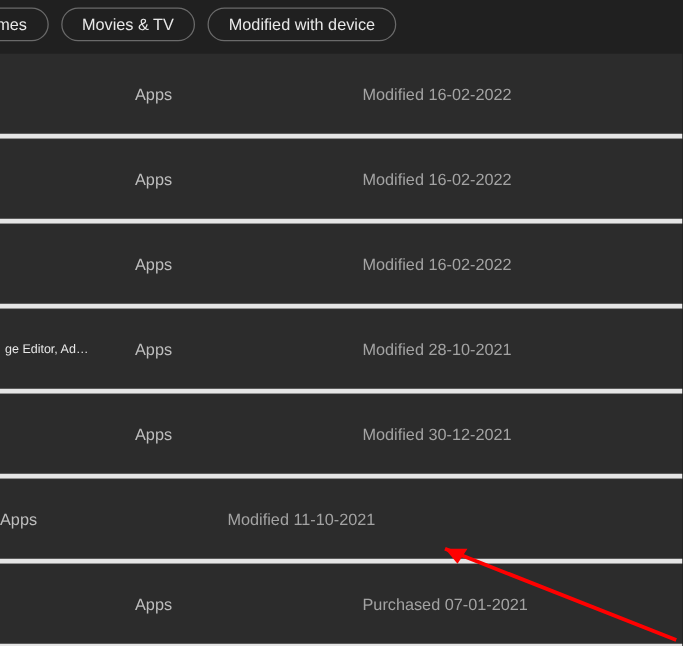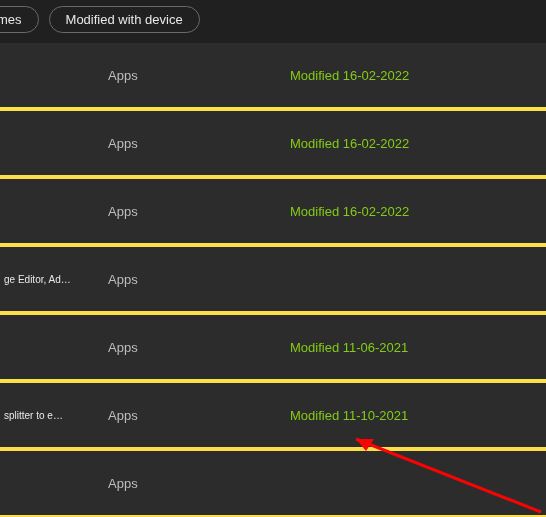--- a/index.html
+++ b/index.html
@@ -34,54 +34,55 @@
     }
     .rows {
       display: flex;
       flex-direction: column;
     }
     .row {
       display: flex;
       align-items: center;
       height: 68px;
       background: #2c2c2c;
-      border-bottom: 4px solid #fde047;
+      border-bottom: 4px solid #e5e5e5;
       position: relative;
     }
     .col-title {
       width: 108px;
       padding-left: 4px;
       font-size: 10px;
       color: #e8e8e8;
       overflow: hidden;
       white-space: nowrap;
       text-overflow: ellipsis;
     }
     .col-category {
       width: 182px;
       font-size: 13px;
       color: #bdbdbd;
     }
     .col-status {
       flex: 1;
       font-size: 13px;
-      color: #84cc16;
+      color: #a3a3a3;
     }
     .arrow-annotation {
       position: absolute;
       pointer-events: none;
       right: 0;
       bottom: 0;
     }
   </style>
 </head>
 <body>
 
 <div class="filters">
   <button class="pill">mes</button>
+  <button class="pill">Movies &amp; TV</button>
   <button class="pill">Modified with device</button>
 </div>
 
 <div class="rows">
 
   <div class="row">
     <div class="col-title"></div>
     <div class="col-category">Apps</div>
     <div class="col-status">Modified 16-02-2022</div>
   </div>
@@ -94,37 +95,38 @@
 
   <div class="row">
     <div class="col-title"></div>
     <div class="col-category">Apps</div>
     <div class="col-status">Modified 16-02-2022</div>
   </div>
 
   <div class="row">
     <div class="col-title">ge Editor, Ad…</div>
     <div class="col-category">Apps</div>
+    <div class="col-status">Modified 28-10-2021</div>
   </div>
 
   <div class="row">
     <div class="col-title"></div>
     <div class="col-category">Apps</div>
-    <div class="col-status">Modified 11-06-2021</div>
+    <div class="col-status">Modified 30-12-2021</div>
   </div>
 
   <div class="row">
-    <div class="col-title">splitter to e…</div>
     <div class="col-category">Apps</div>
     <div class="col-status">Modified 11-10-2021</div>
   </div>
 
   <div class="row">
     <div class="col-title"></div>
     <div class="col-category">Apps</div>
+    <div class="col-status">Purchased 07-01-2021</div>
   </div>
 
 </div>
 
 <svg class="arrow-annotation" width="220" height="90" viewBox="0 0 220 90">
   <line x1="215" y1="85" x2="30" y2="12" stroke="#ff0000" stroke-width="3"></line>
   <polygon points="30,12 48,12 40,24" fill="#ff0000"></polygon>
 </svg>
 
 </body></html>

